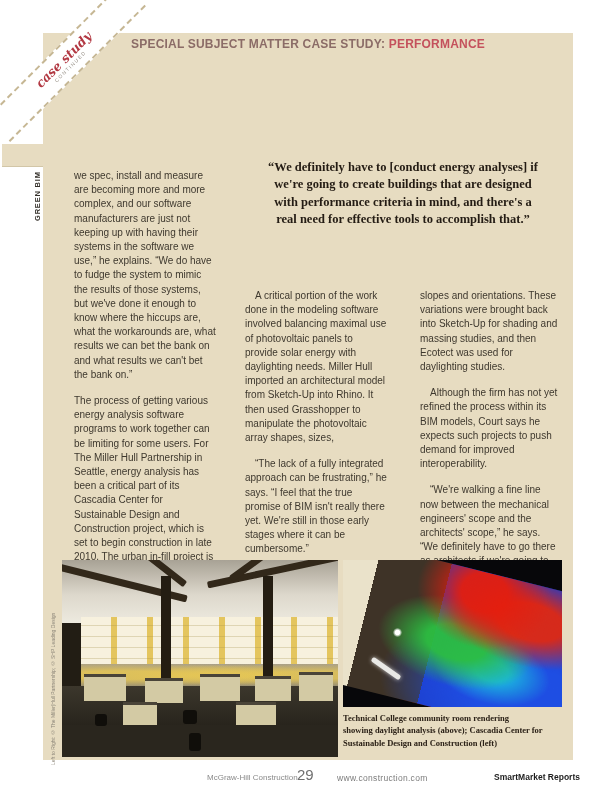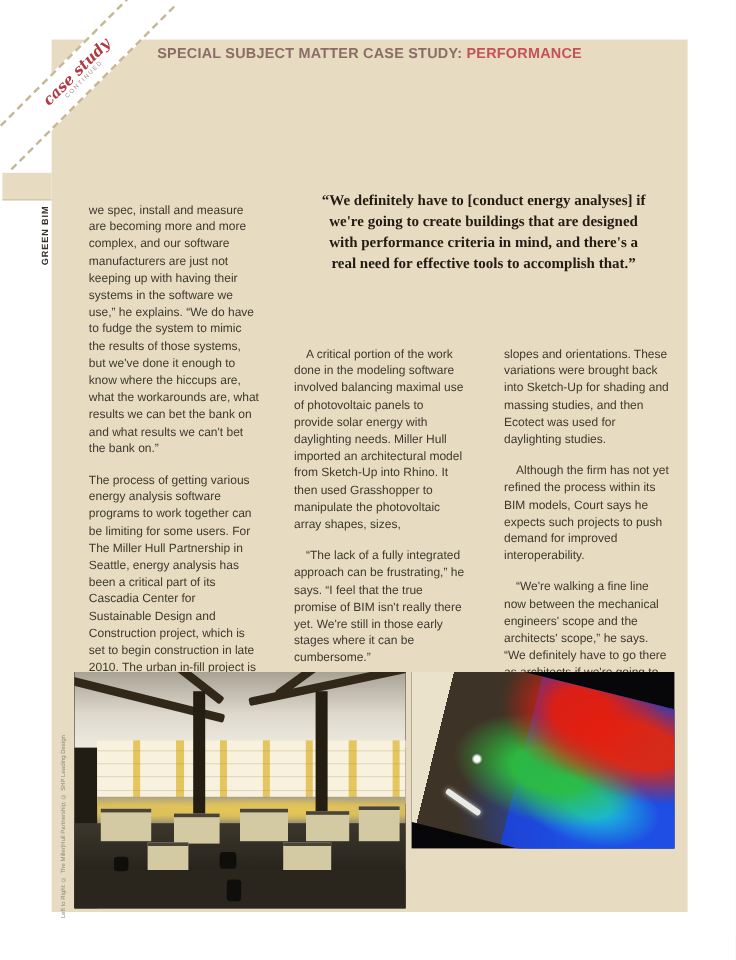--- a/index.html
+++ b/index.html
@@ -167,27 +167,36 @@
       <div class="chair" style="left:46%;top:88%;width:12px;height:18px;"></div>
       <div class="chair" style="left:12%;top:78%;width:12px;height:12px;"></div>
     </div>
 
     <div class="fig-right">
       <div class="fr-room"></div>
       <div class="fr-lamp"></div>
       <div class="fr-pointer"></div>
     </div>
 
+    <div class="caption">Technical College community room rendering
+showing daylight analysis (above); Cascadia Center for
+Sustainable Design and Construction (left)</div>
 
   </div>
 
   <div class="ribbon">
     <div class="ribbon-title">case study</div>
     <div class="ribbon-sub">CONTINUED</div>
   </div>
 
   <div class="side-tab"></div>
   <div class="vert-label">GREEN BIM</div>
 
   <div class="credit">Left to Right: © The Miller|Hull Partnership; © SHP Leading Design</div>
 
+  <div class="footer">
+    <span class="f-pub">McGraw-Hill Construction</span>
+    <span class="f-num">29</span>
+    <span class="f-url">www.construction.com</span>
+    <span class="f-brand">SmartMarket Reports</span>
+  </div>
 
 </div>
 
 </body></html>

